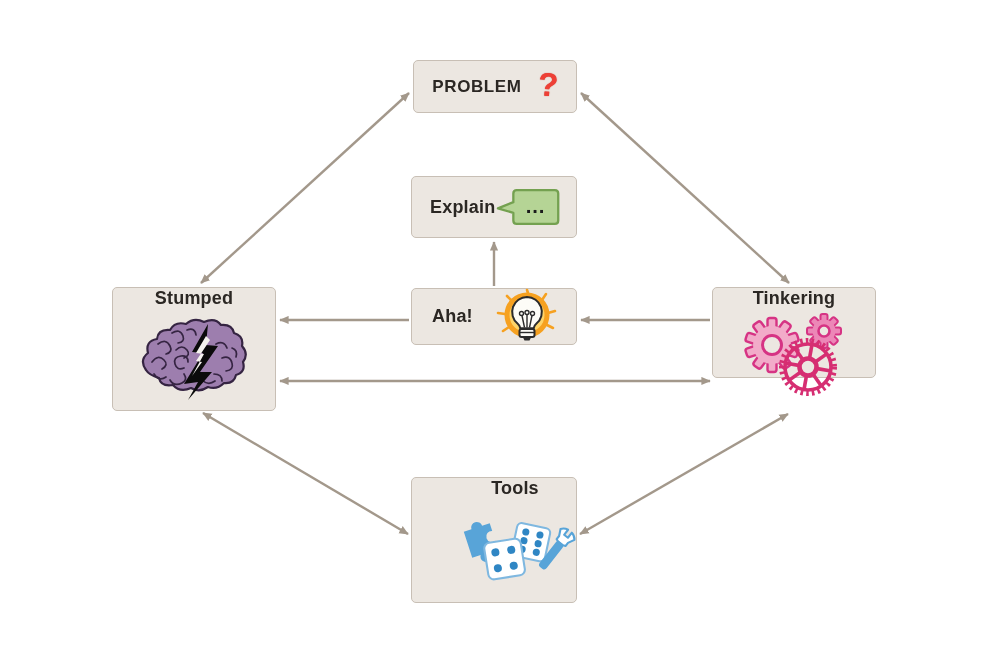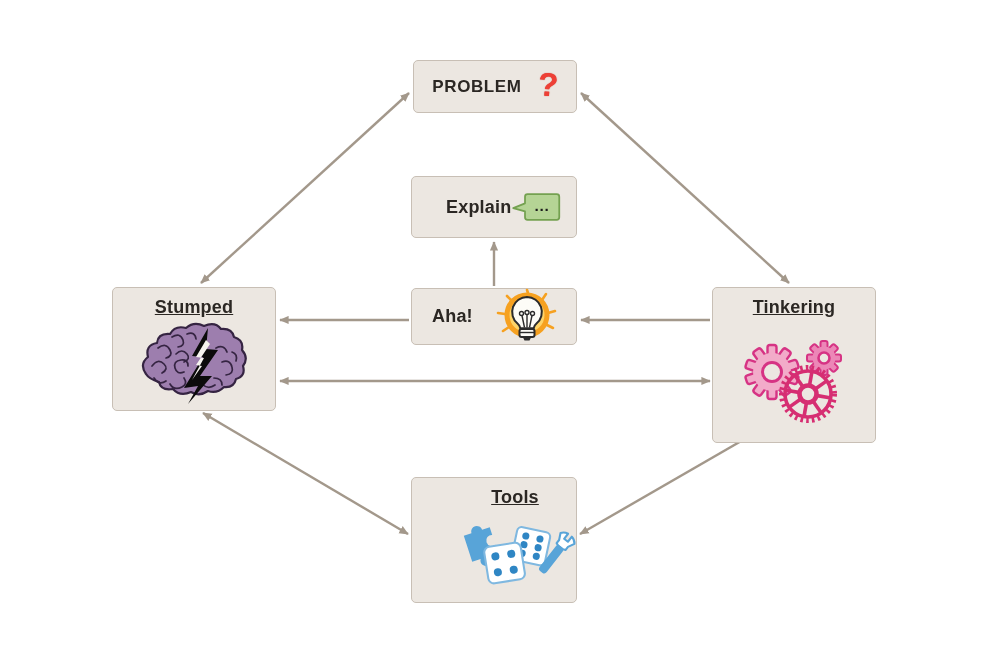--- a/index.html
+++ b/index.html
@@ -20,29 +20,29 @@
   .node.problem{left:413px;top:60px;width:164px;height:53px;}
   .node.problem .row{justify-content:center;gap:16px;}
   .problem-label{font-weight:700;font-size:17px;letter-spacing:.6px;}
   .qmark{
     color:#ee4036;font-weight:800;font-size:33px;line-height:1;
     transform:translateY(-2px) rotate(4deg);
     text-shadow:0 0 1px #c9362d;
   }
   
   .node.explain{left:411px;top:176px;width:166px;height:62px;}
-  .node.explain .row{justify-content:space-between;padding:0 13px 0 34px;box-sizing:border-box;}
+  .node.explain .row{justify-content:space-between;padding:0 13px 0 18px;box-sizing:border-box;}
   
   .node.aha{left:411px;top:288px;width:166px;height:57px;}
   .node.aha .row{justify-content:space-between;padding:0 16px 0 20px;box-sizing:border-box;}
   
   .node.stumped{left:112px;top:287px;width:164px;height:124px;}
-  .node.tinkering{left:712px;top:287px;width:164px;height:156px;}
+  .node.tinkering{left:712px;top:287px;width:164px;height:91px;}
   .node.tools{left:411px;top:477px;width:166px;height:126px;padding-left:42px;}
-  .col .title{margin-top:9px;text-decoration:underline;}
+  .col .title{}
   .icon-wrap{flex:1;display:flex;align-items:center;justify-content:center;width:100%;}
 </style>
 </head>
 <body>
 
 <div class="stage">
 
   <svg class="arrows">
     <defs>
       <marker id="ah" markerWidth="10" markerHeight="9" refX="8.6" refY="4.5" orient="auto-start-reverse" markerUnits="userSpaceOnUse">

